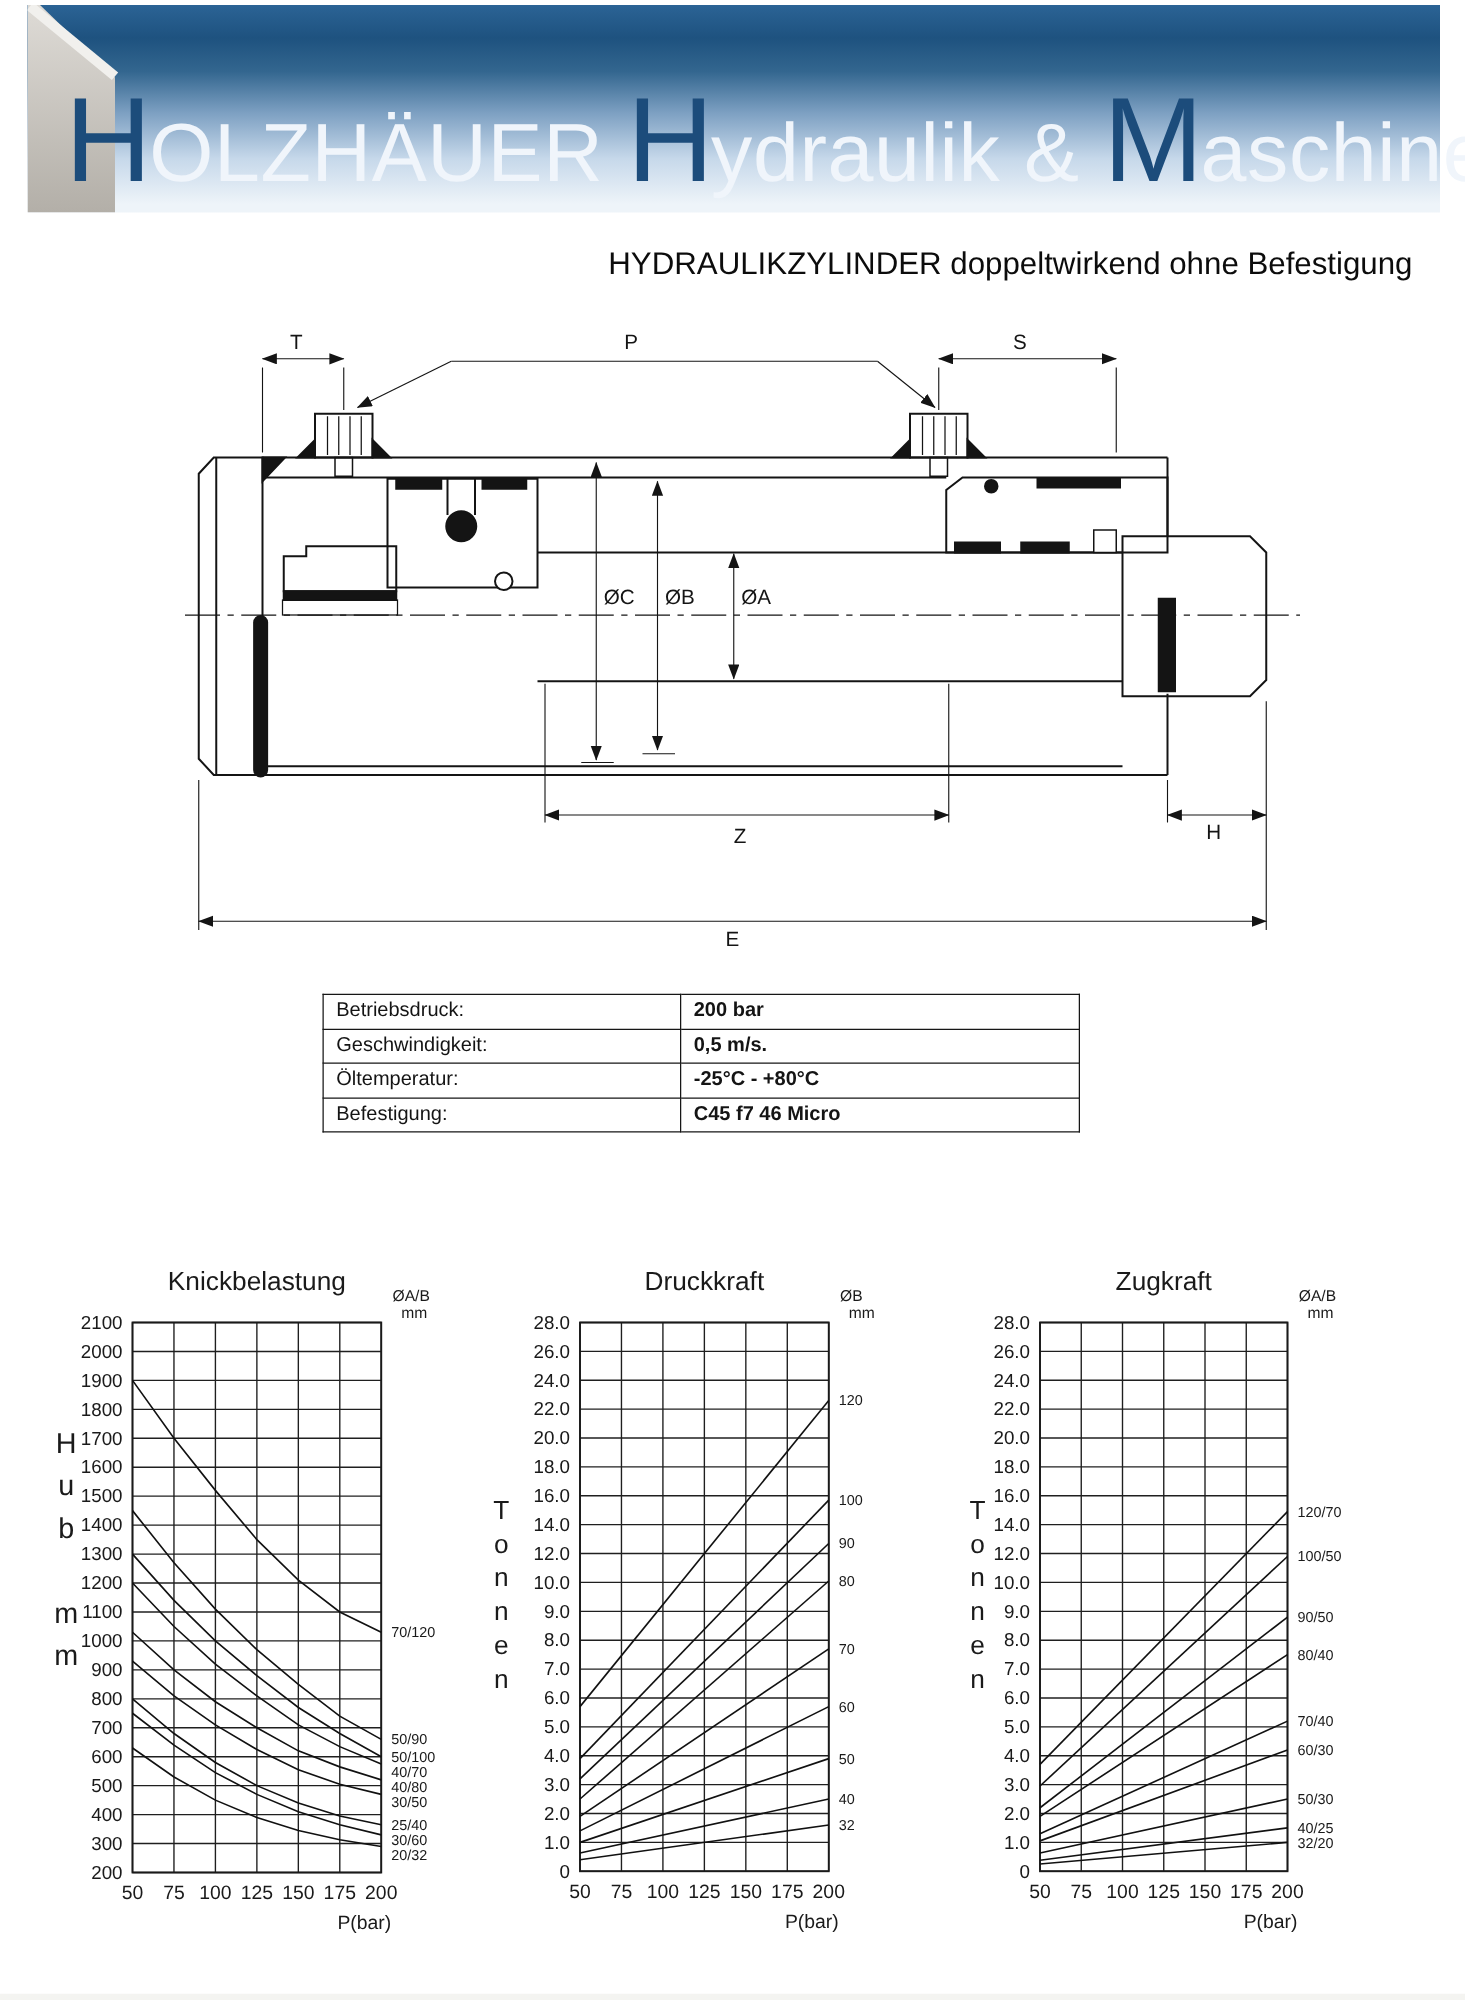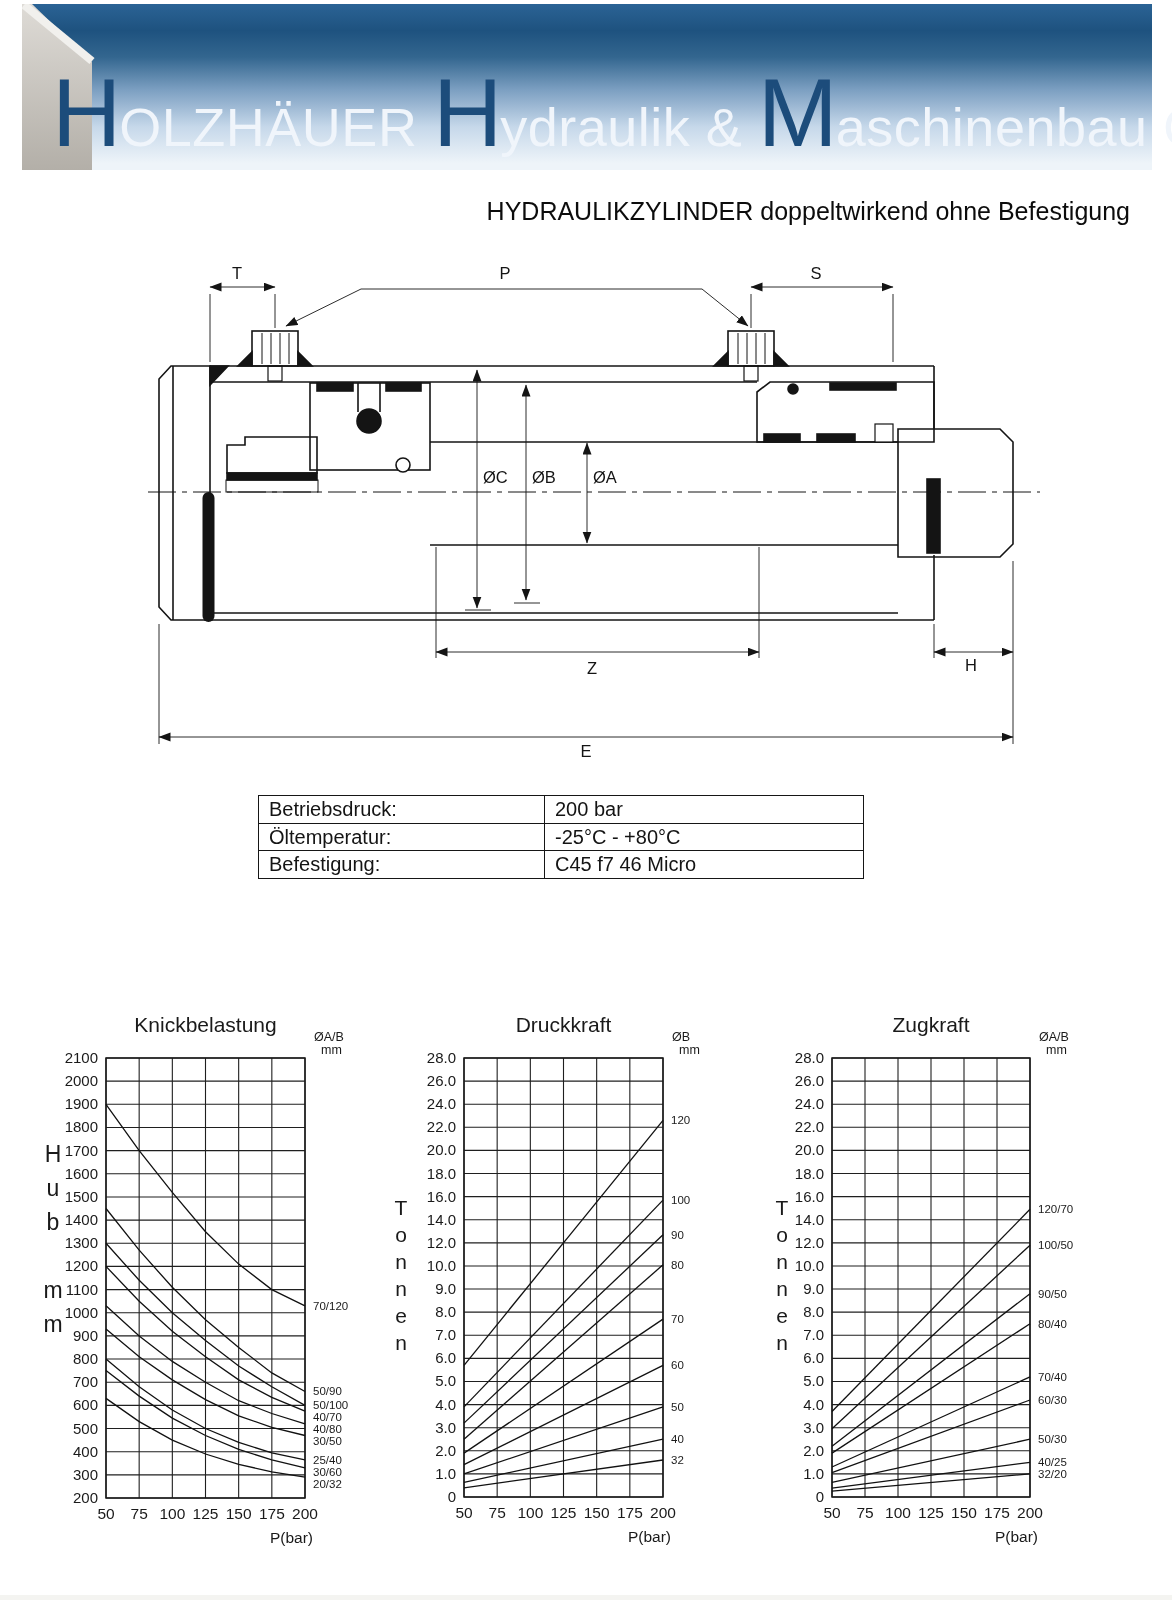--- a/index.html
+++ b/index.html
@@ -5,33 +5,33 @@
   html,body{margin:0;padding:0;background:#fff;}
   .page{position:relative;width:1172px;height:1600px;background:#ffffff;
         font-family:"Liberation Sans",sans-serif;color:#141414;overflow:hidden;}
   
   .banner{position:absolute;left:22px;top:4px;width:1130px;height:166px;
           background:linear-gradient(180deg,#2b6395 0%,#1e527f 16%,#33668f 32%,
                      #7da0c2 52%,#c6d8ea 74%,#eef4f9 96%);}
   .corner-svg{position:absolute;left:0;top:0;}
   .logo{position:absolute;left:30px;bottom:14px;white-space:nowrap;line-height:0.9;}
   .lg-big{font-size:96px;color:#1c4c7b;letter-spacing:-2px;}
-  .lg-small{font-size:54px;color:#f0f5fb;letter-spacing:0.5px;}
+  .lg-small{font-size:66px;color:#f0f5fb;letter-spacing:0.5px;}
   
   .doc-title{position:absolute;top:197px;left:0;width:1130px;text-align:right;
              font-size:25px;color:#0c0c0c;}
   
   .drawing-svg{position:absolute;left:0;top:252px;}
   .drawing-svg text{font-size:16.5px;fill:#141414;}
   
   .spec-table{position:absolute;left:258px;top:795px;border-collapse:collapse;}
-  .spec-table td{border:1.7px solid #161616;font-size:20px;line-height:26.5px;
+  .spec-table td{border:1.7px solid #161616;font-size:16px;line-height:26.5px;
                  padding:0 0 0 10px;vertical-align:middle;}
   .spec-table td.c1{width:275px;}
-  .spec-table td.c2{width:308px;}
+  .spec-table td.c2{width:308px;font-weight:bold;}
   
   .charts-svg{position:absolute;left:0;top:980px;}
   .charts-svg text{font-family:"Liberation Sans",sans-serif;fill:#1a1a1a;}
   .page-edge{position:absolute;left:0;bottom:0;width:100%;height:5px;background:#f4f4f1;}
 </style>
 </head>
 <body>
 
 <div class="page">
 
@@ -169,20 +169,24 @@
     <text x="592" y="422" text-anchor="middle">Z</text>
     <text x="971" y="419" text-anchor="middle">H</text>
     <text x="586" y="505" text-anchor="middle">E</text>
   </svg>
 
   <table class="spec-table">
     <tbody>
       <tr>
         <td class="c1">Betriebsdruck:</td>
         <td class="c2">200 bar</td>
+      </tr>
+      <tr>
+        <td class="c1">Geschwindigkeit:</td>
+        <td class="c2">0,5 m/s.</td>
       </tr>
       <tr>
         <td class="c1">Öltemperatur:</td>
         <td class="c2">-25°C - +80°C</td>
       </tr>
       <tr>
         <td class="c1">Befestigung:</td>
         <td class="c2">C45 f7 46 Micro</td>
       </tr>
     </tbody>

